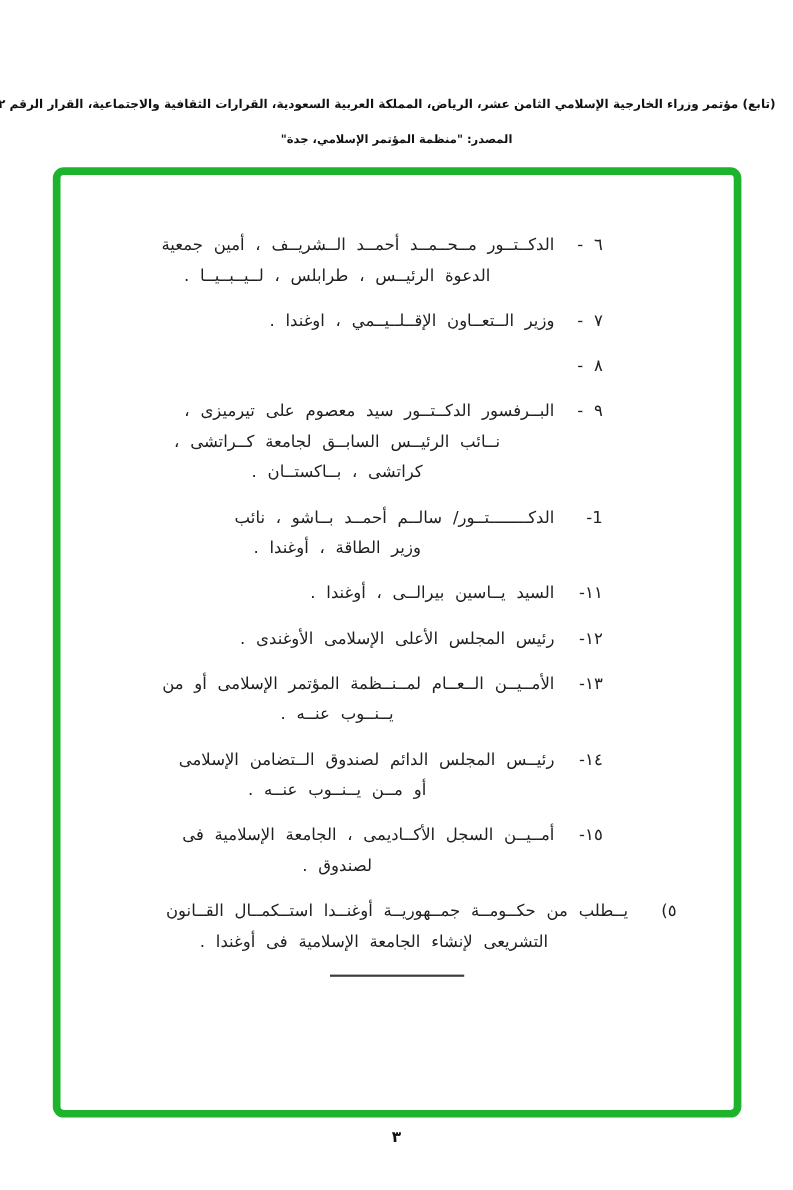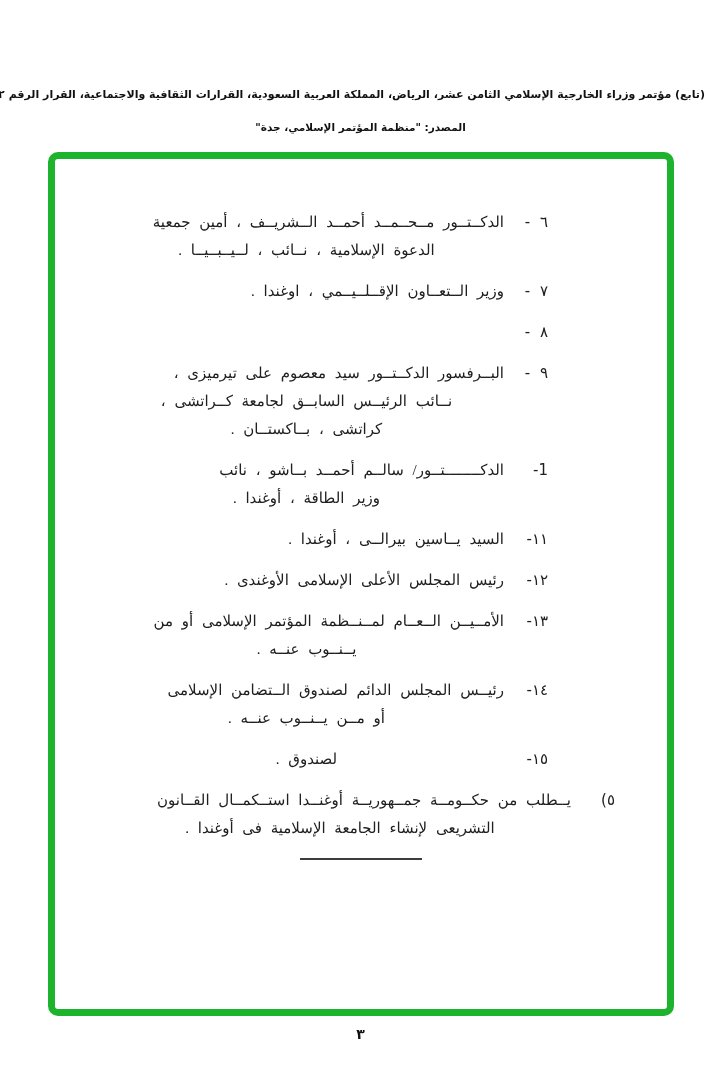--- a/index.html
+++ b/index.html
@@ -49,21 +49,21 @@
     color:#202020;
   }
   .item.sub{padding-right:67px;}
   .num{
     flex-shrink:0;
     min-width:36px;
     text-align:right;
     white-space:nowrap;
   }
   .text{flex:1;min-width:0;}
-  .line{text-align:right;font-family:Liberation Serif, serif;}
+  .line{text-align:right;}
   .line.cont{text-align:center;}
   .divider{
     width:122px;
     border-top:2px solid #3c3c3c;
     margin:16px auto 0;
   }
   
   .page-number{
     position:absolute;top:1026px;left:0;right:0;
     text-align:center;
@@ -79,21 +79,21 @@
   <div class="hdr-line1">(تابع)  مؤتمر وزراء الخارجية الإسلامي الثامن عشر، الرياض، المملكة العربية السعودية، القرارات الثقافية والاجتماعية، القرار الرقم ١٨/٢-ث</div>
 
   <div class="hdr-line2">المصدر:  "منظمة المؤتمر الإسلامي، جدة"</div>
 
   <div class="scan-frame" style="border-color: rgb(29, 179, 44);">
     <div class="doc-body">
         <div class="item sub">
     <span class="num">٦ -</span>
     <span class="text">
             <div class="line">الدكــتــور مــحــمــد أحمــد الــشريــف ، أمين جمعية</div>
-            <div class="line cont">الدعوة الإسلامية ، نــائب ، لــيــبــيــا .</div>
+            <div class="line cont">الدعوة الرئيــس ، طرابلس ، لــيــبــيــا .</div>
           </span>
   </div>
         <div class="item sub">
     <span class="num">٧ -</span>
     <span class="text">
             <div class="line">وزير الــتعــاون الإقــلــيــمي ، اوغندا .</div>
           </span>
   </div>
         <div class="item sub">
     <span class="num">٨ -</span>
@@ -135,20 +135,21 @@
         <div class="item sub">
     <span class="num">١٤-</span>
     <span class="text">
             <div class="line">رئيــس المجلس الدائم لصندوق الــتضامن الإسلامى</div>
             <div class="line cont">أو مــن يــنــوب عنــه .</div>
           </span>
   </div>
         <div class="item sub">
     <span class="num">١٥-</span>
     <span class="text">
+            <div class="line">أمــيــن السجل الأكــاديمى ، الجامعة الإسلامية فى</div>
             <div class="line cont">لصندوق .</div>
           </span>
   </div>
         <div class="item">
     <span class="num">٥)</span>
     <span class="text">
             <div class="line">يــطلب من حكــومــة جمــهوريــة أوغنــدا استــكمــال القــانون</div>
             <div class="line cont">التشريعى لإنشاء الجامعة الإسلامية فى أوغندا .</div>
           </span>
   </div>

